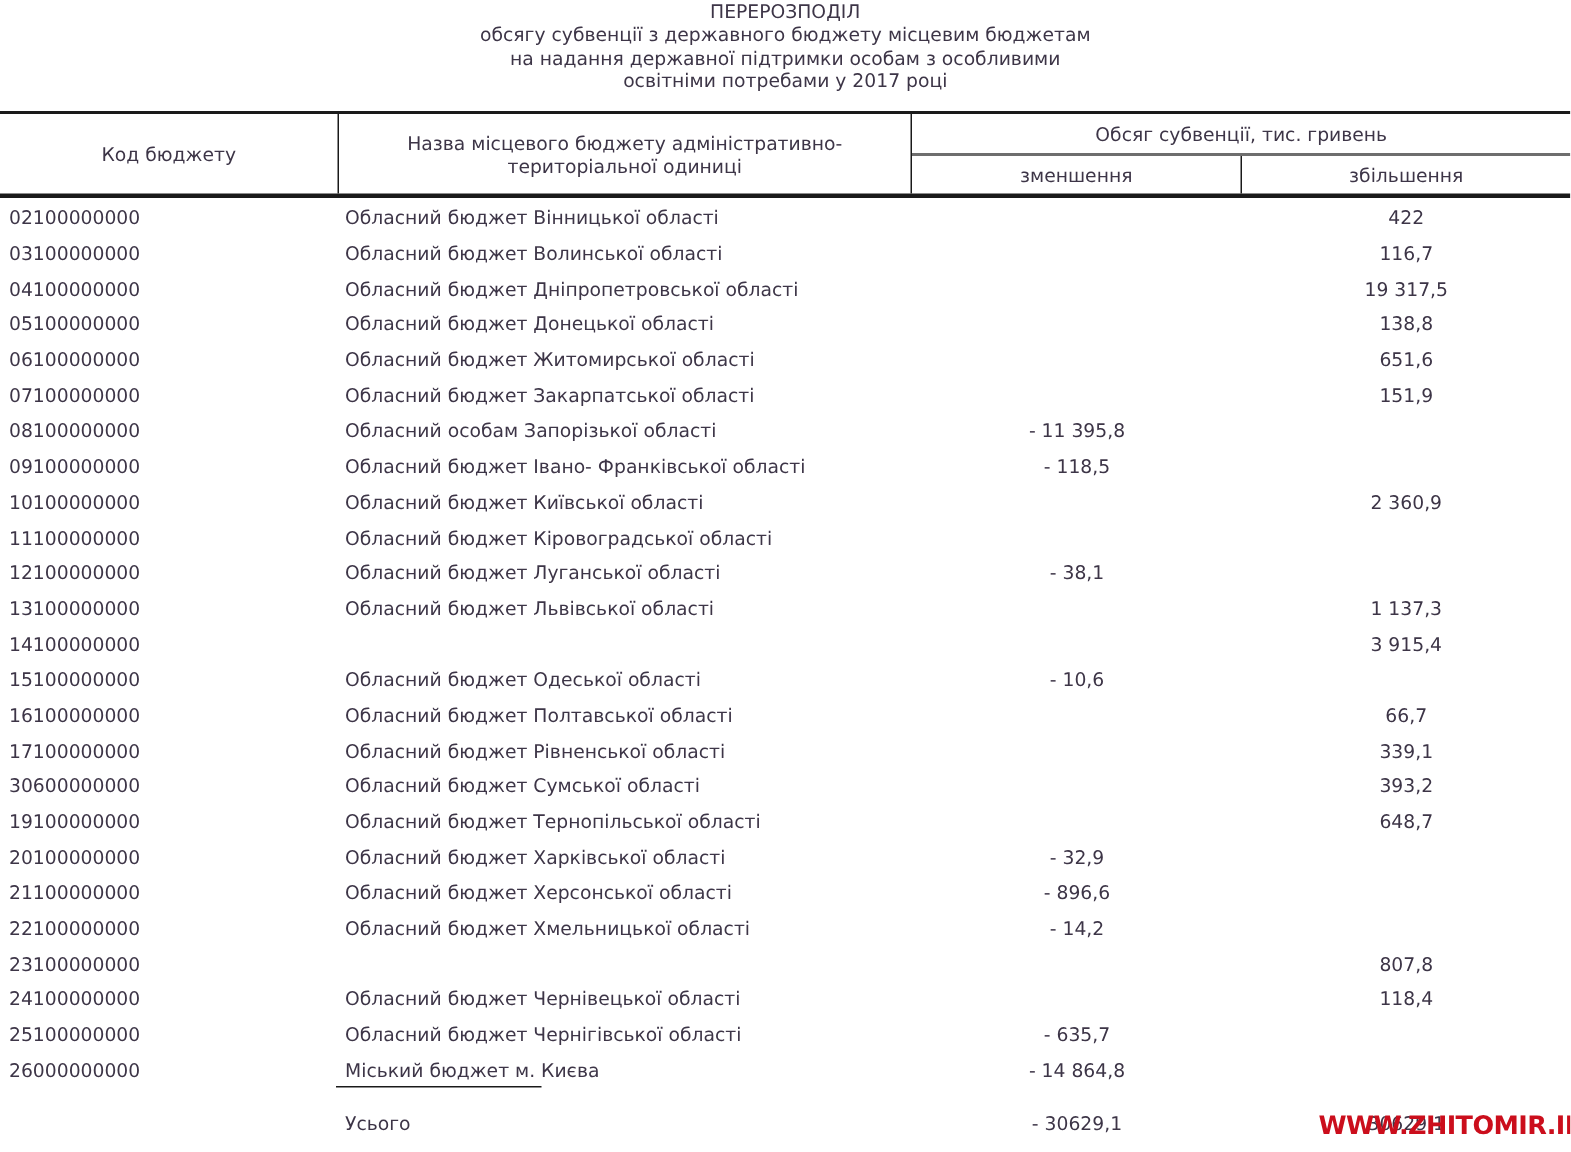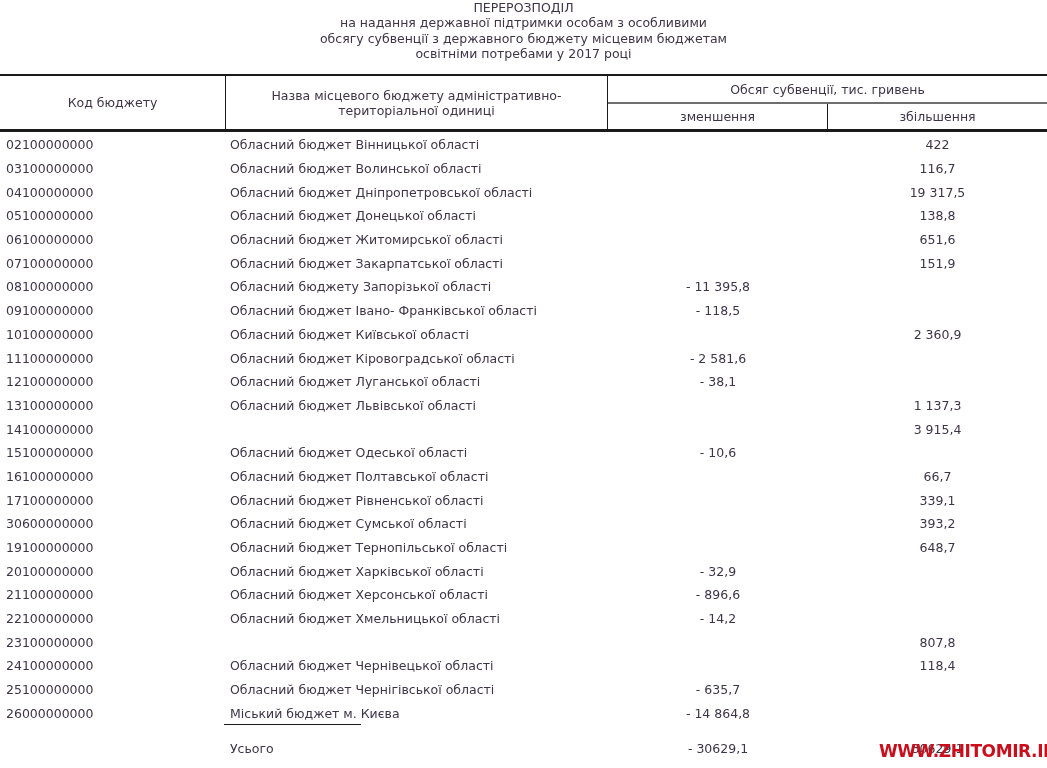--- a/index.html
+++ b/index.html
@@ -86,22 +86,22 @@
     z-index: 5;
   }
 </style>
 </head>
 <body>
 
 <div class="page">
 
   <div class="title-block">
     <div>ПЕРЕРОЗПОДІЛ</div>
+    <div>обсягу субвенції з державного бюджету місцевим бюджетам</div>
     <div>на надання державної підтримки особам з особливими</div>
-    <div>обсягу субвенції з державного бюджету місцевим бюджетам</div>
     <div>освітніми потребами у 2017 році</div>
   </div>
 
   <div class="thead">
     <div class="th-code">Код бюджету</div>
     <div class="th-name">Назва місцевого бюджету адміністративно-територіальної одиниці</div>
     <div class="th-amount">
       <div class="th-amount-label">Обсяг субвенції, тис. гривень</div>
       <div class="th-subrow">
         <div class="th-decrease">зменшення</div>
@@ -142,40 +142,39 @@
         <div class="cell inc">651,6</div>
       </div>
       <div class="trow">
         <div class="cell code">07100000000</div>
         <div class="cell name">Обласний бюджет Закарпатської області</div>
         <div class="cell dec"></div>
         <div class="cell inc">151,9</div>
       </div>
       <div class="trow">
         <div class="cell code">08100000000</div>
-        <div class="cell name">Обласний бюджету Запорізької області</div>
+        <div class="cell name">Обласний особам Запорізької області</div>
         <div class="cell dec">- 11 395,8</div>
         <div class="cell inc"></div>
       </div>
       <div class="trow">
         <div class="cell code">09100000000</div>
         <div class="cell name">Обласний бюджет Івано- Франківської області</div>
         <div class="cell dec">- 118,5</div>
         <div class="cell inc"></div>
       </div>
       <div class="trow">
         <div class="cell code">10100000000</div>
         <div class="cell name">Обласний бюджет Київської області</div>
         <div class="cell dec"></div>
         <div class="cell inc">2 360,9</div>
       </div>
       <div class="trow">
         <div class="cell code">11100000000</div>
         <div class="cell name">Обласний бюджет Кіровоградської області</div>
-        <div class="cell dec">- 2 581,6</div>
         <div class="cell inc"></div>
       </div>
       <div class="trow">
         <div class="cell code">12100000000</div>
         <div class="cell name">Обласний бюджет Луганської області</div>
         <div class="cell dec">- 38,1</div>
         <div class="cell inc"></div>
       </div>
       <div class="trow">
         <div class="cell code">13100000000</div>

